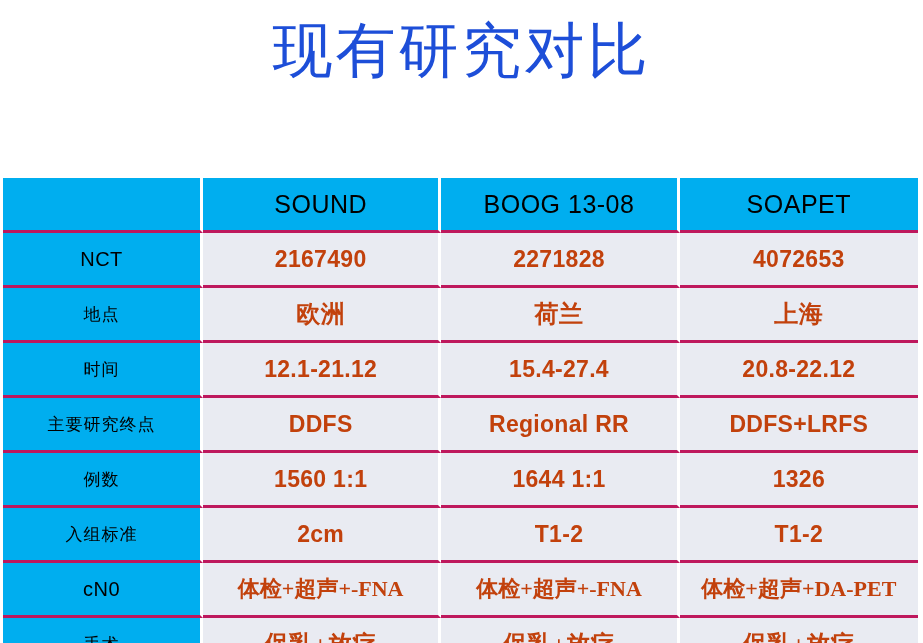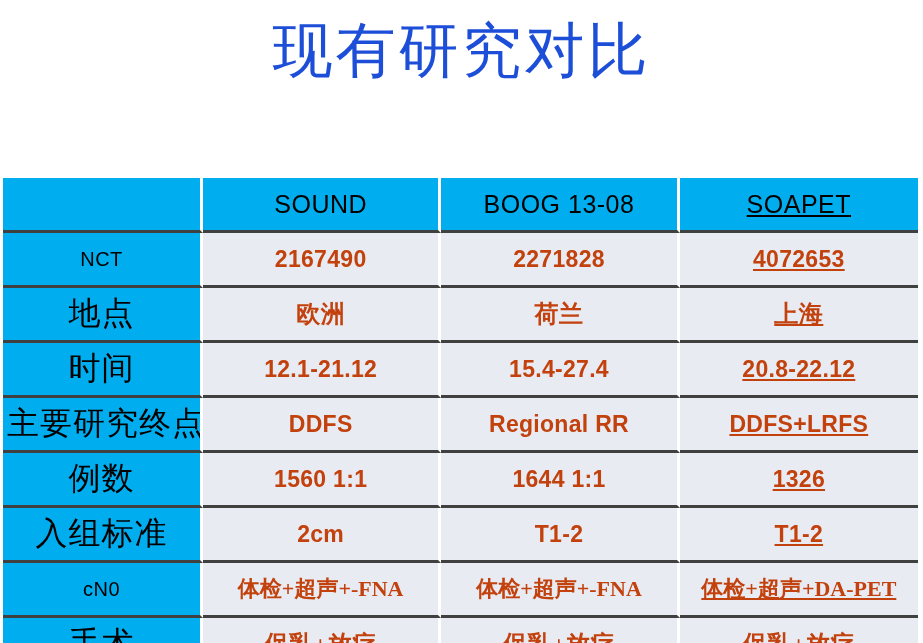--- a/index.html
+++ b/index.html
@@ -52,28 +52,27 @@
   #compare-table col.c-label { width: 200px; }
   #compare-table col.c-data  { width: 238.33px; }
 
   #compare-table td,
   #compare-table th {
     height: 52px;
     padding: 0 4px;
     text-align: center;
     vertical-align: middle;
     border-right: 3px solid #ffffff;
-    border-bottom: 3px solid #404040;
+    border-bottom: 3px solid #be185d;
     overflow: hidden;
     white-space: nowrap;
   }
   #compare-table td:last-child,
   #compare-table th:last-child {
     border-right: none;
-    text-decoration: underline;
   }
 
   
   .hdr-corner {
     background: #00AEEF;
   }
   .hdr-cell {
     background: #00AEEF;
     color: #000000;
     font-family: "Liberation Sans", sans-serif;
@@ -81,21 +80,21 @@
     font-size: 25px;
     letter-spacing: 0.5px;
   }
 
   
   .row-label {
     background: #00AEEF;
     color: #000000;
     font-family: "Liberation Serif", "DejaVu Serif", serif;
     font-weight: 400;
-    font-size: 32px;
+    font-size: 17px;
     letter-spacing: 1px;
   }
   .row-label.latin {
     font-family: "Liberation Sans", sans-serif;
     font-size: 20px;
     letter-spacing: 0.5px;
   }
 
   
   .data-cell {

